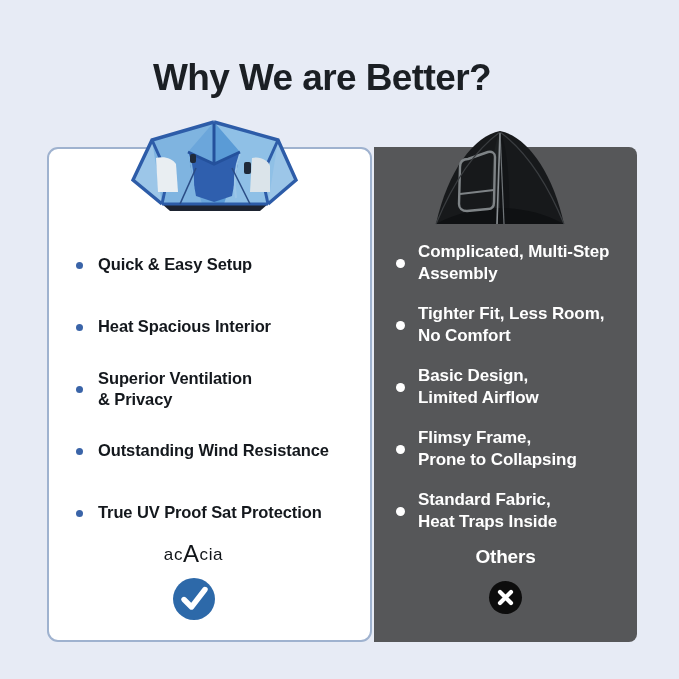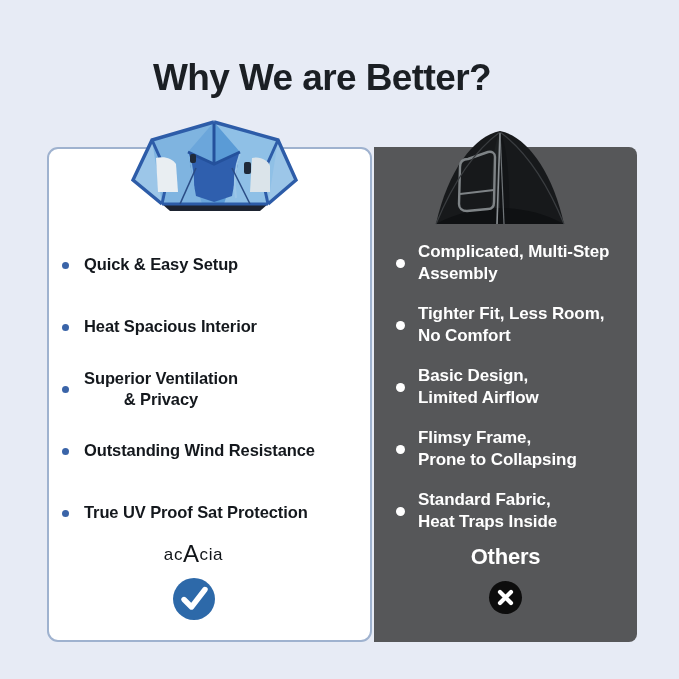--- a/index.html
+++ b/index.html
@@ -78,24 +78,23 @@
     height: 103px;
     z-index: 6;
   }
 
   
   .list {
     position: absolute;
     z-index: 5;
   }
   .list-pro {
-    left: 62px;
+    left: 76px;
     top: 234px;
     width: 300px;
-    text-align: center;
   }
   .list-con {
     left: 396px;
     top: 232px;
     width: 232px;
   }
   .item {
     display: flex;
     align-items: center;
   }
@@ -169,21 +168,21 @@
 
   .footer-con {
     position: absolute;
     left: 374px;
     top: 545px;
     width: 263px;
     text-align: center;
     z-index: 5;
   }
   .others-label {
-    font-size: 22px;
+    font-size: 19px;
     font-weight: bold;
     color: #ffffff;
     letter-spacing: -0.2px;
     height: 24px;
     line-height: 24px;
   }
   .x-badge {
     margin: 12px auto 0 auto;
     width: 33px;
     height: 33px;

